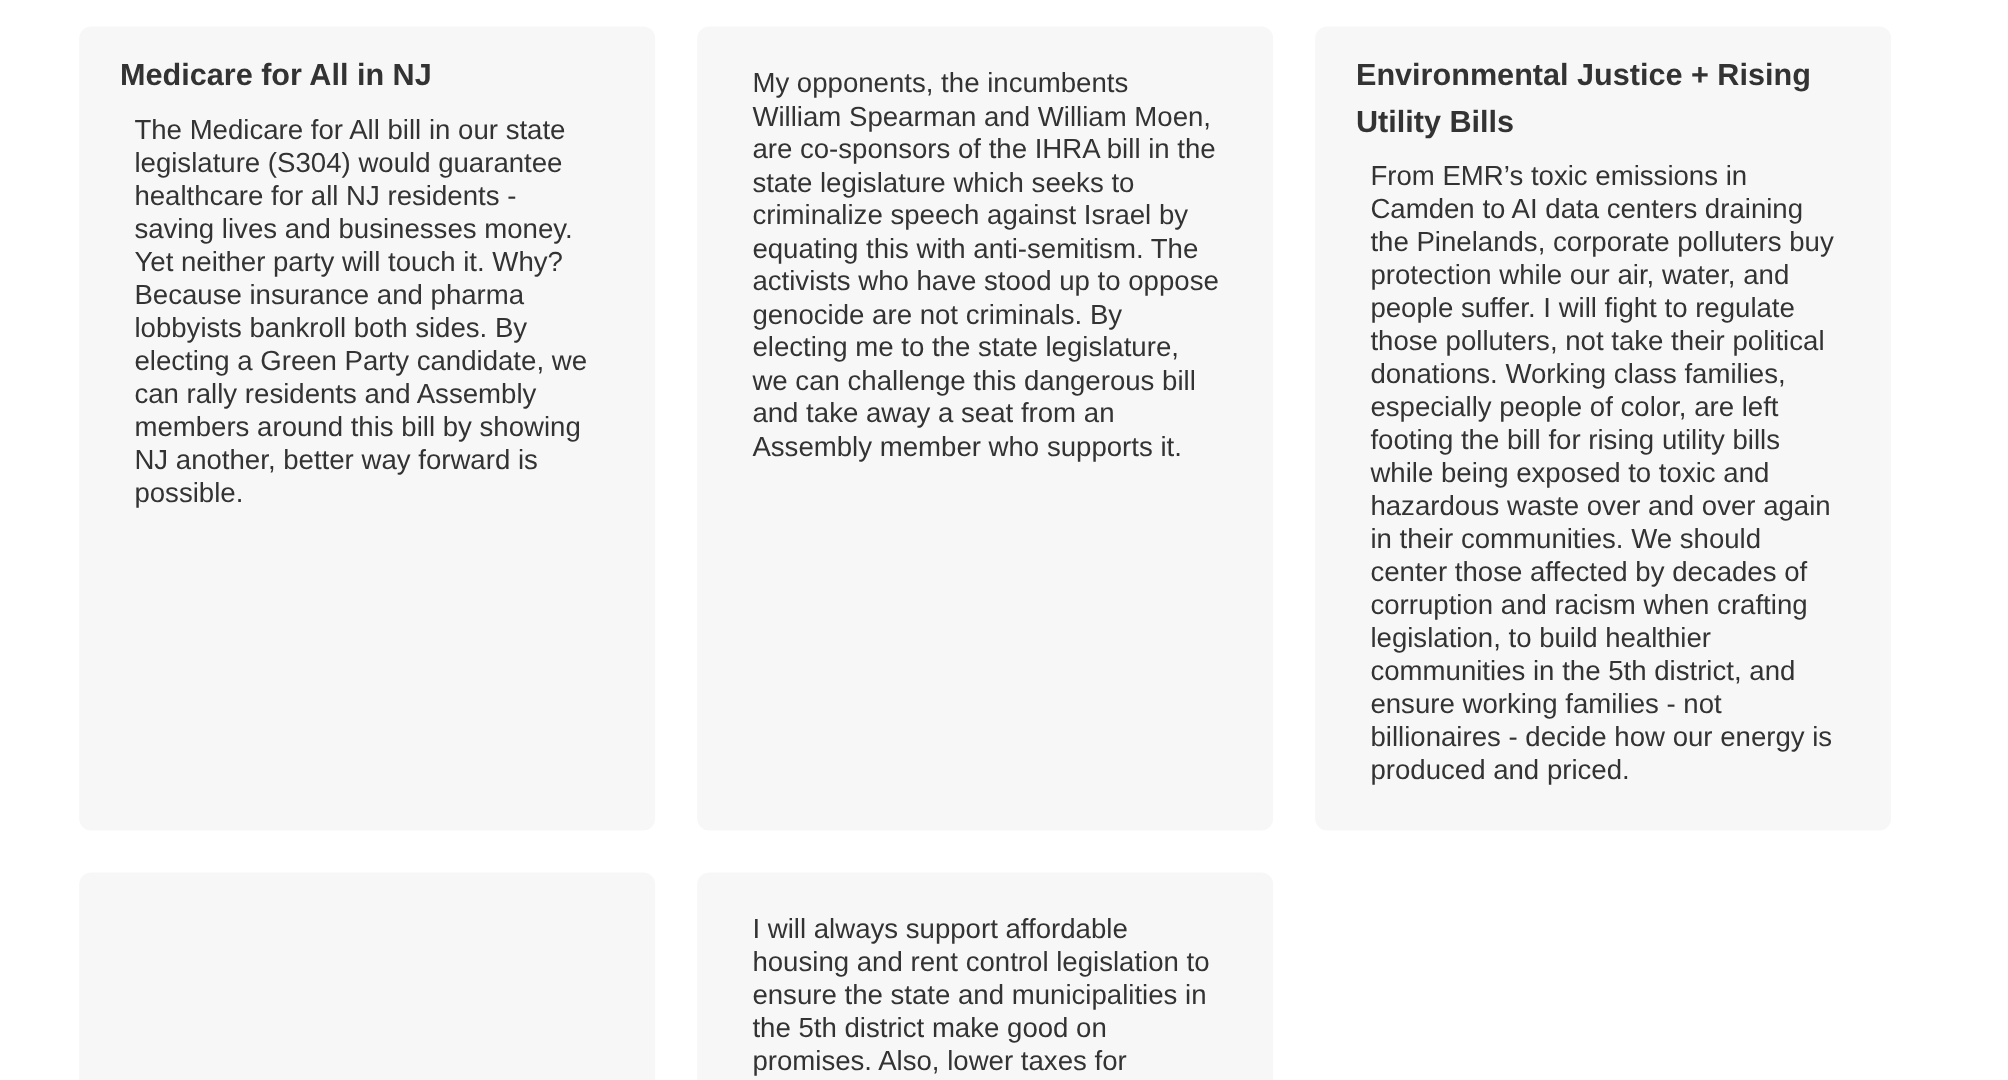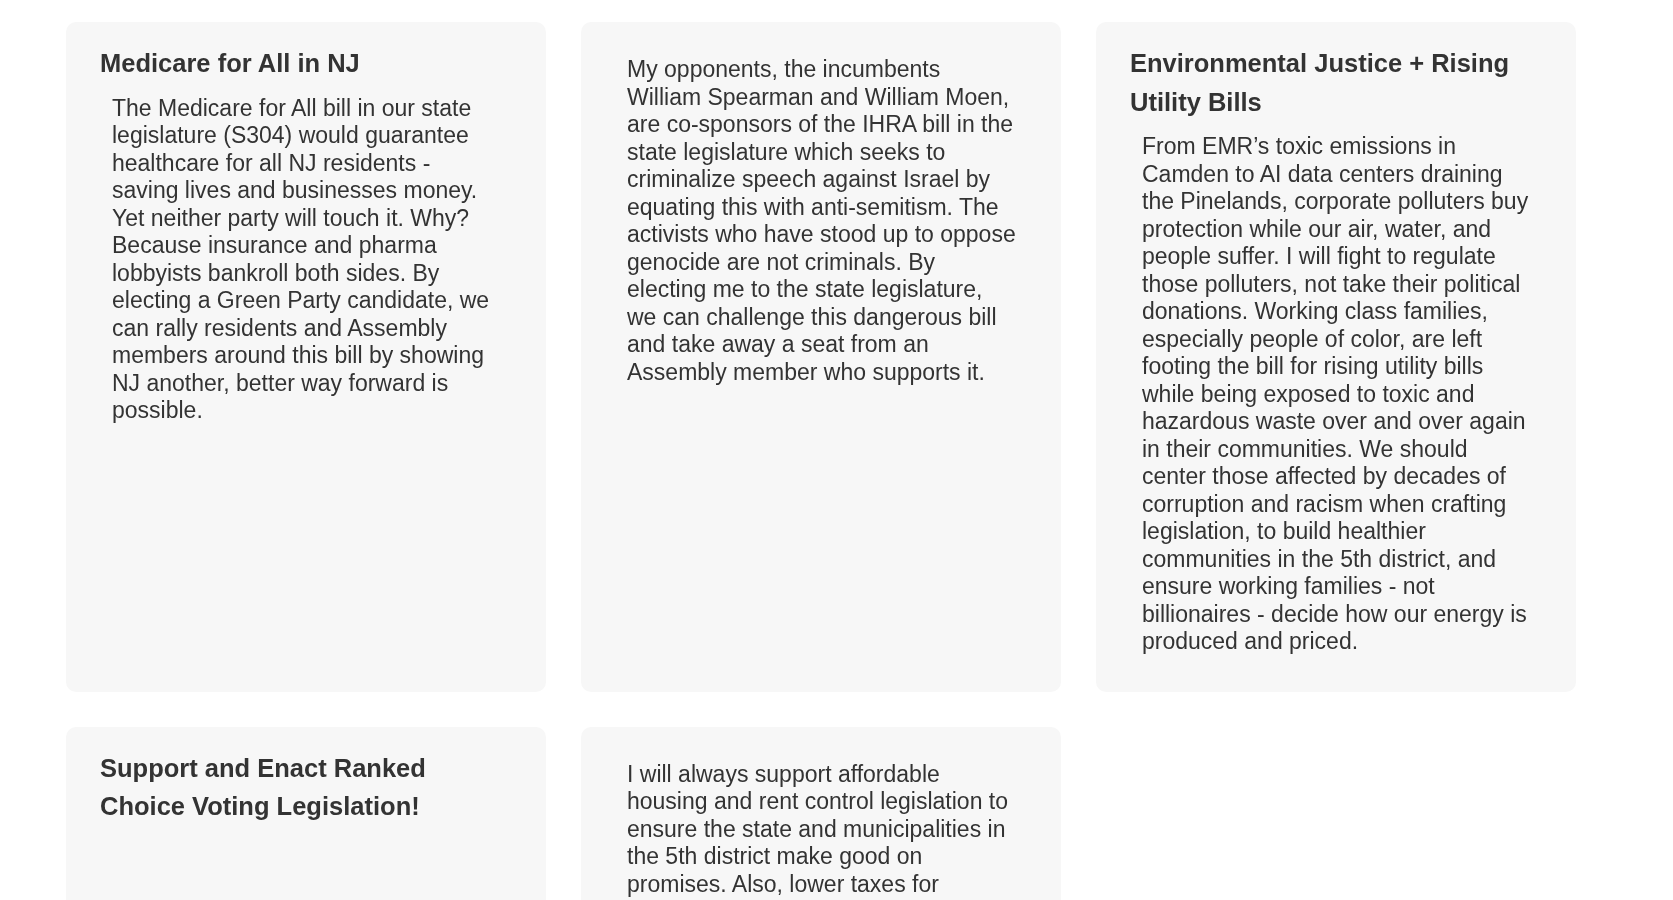--- a/index.html
+++ b/index.html
@@ -46,18 +46,17 @@
     <p>The Medicare for All bill in our state legislature (S304) would guarantee healthcare for all NJ residents - saving lives and businesses money. Yet neither party will touch it. Why? Because insurance and pharma lobbyists bankroll both sides. By electing a Green Party candidate, we can rally residents and Assembly members around this bill by showing NJ another, better way forward is possible.</p>
   </div>
   <div class="card">
     <p>My opponents, the incumbents William Spearman and William Moen, are co-sponsors of the IHRA bill in the state legislature which seeks to criminalize speech against Israel by equating this with anti-semitism. The activists who have stood up to oppose genocide are not criminals. By electing me to the state legislature, we can challenge this dangerous bill and take away a seat from an Assembly member who supports it.</p>
   </div>
   <div class="card">
     <h2>Environmental Justice + Rising Utility Bills</h2>
     <p>From EMR’s toxic emissions in Camden to AI data centers draining the Pinelands, corporate polluters buy protection while our air, water, and people suffer. I will fight to regulate those polluters, not take their political donations. Working class families, especially people of color, are left footing the bill for rising utility bills while being exposed to toxic and hazardous waste over and over again in their communities. We should center those affected by decades of corruption and racism when crafting legislation, to build healthier communities in the 5th district, and ensure working families - not billionaires - decide how our energy is produced and priced.</p>
   </div>
   <div class="card">
-    <h2>Support and Enact Ranked Choice Voting Legislation!</h2>
   </div>
   <div class="card">
     <p>I will always support affordable housing and rent control legislation to ensure the state and municipalities in the 5th district make good on promises. Also, lower taxes for working families, not for corporate donors. Reinvest in schools, social services, and mental health. Build community wealth - not Wall Street wealth.</p>
   </div>
 </div>
 
 </body></html>

